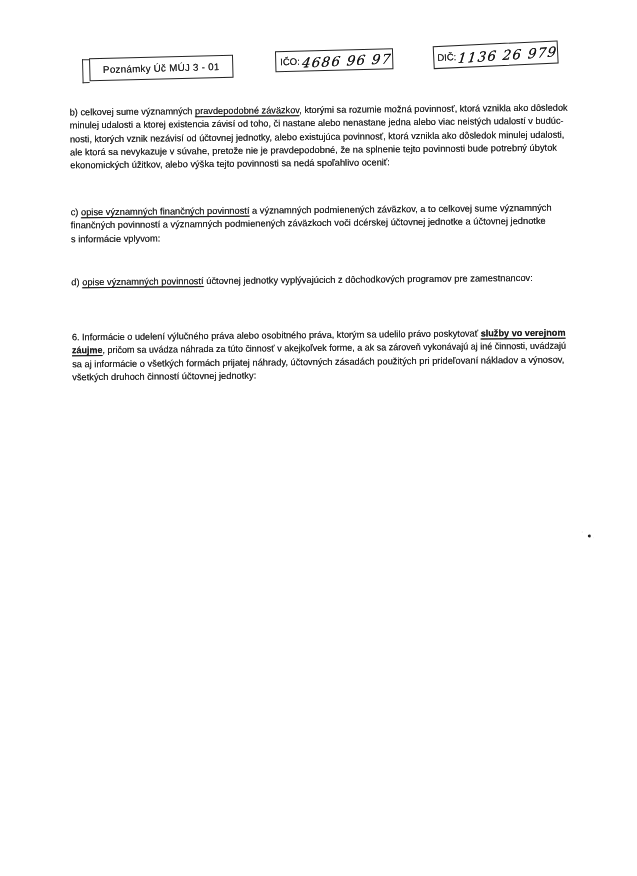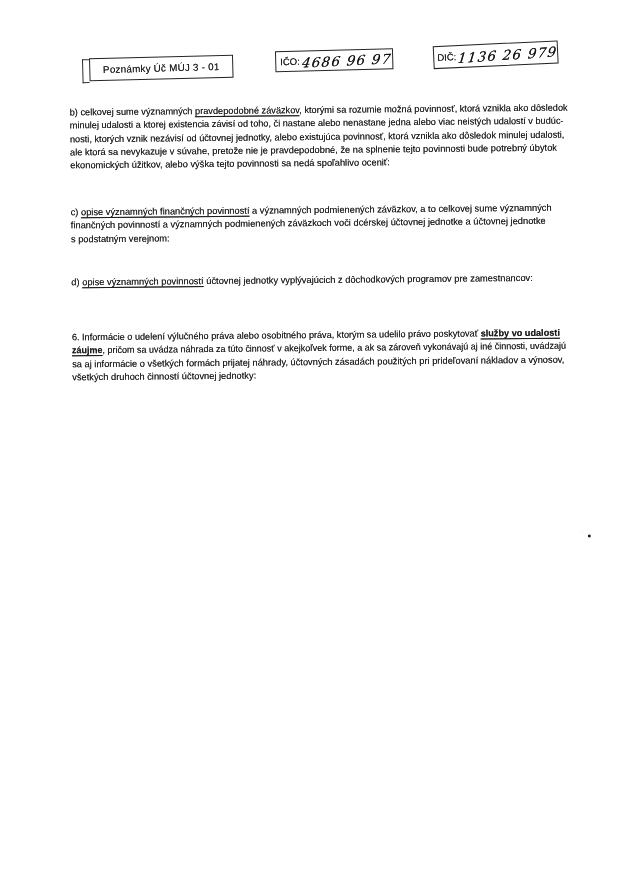--- a/index.html
+++ b/index.html
@@ -126,27 +126,27 @@
     <div class="para para-b">
         <div class="line just" style="transform: scaleX(0.98998);"><span>b) celkovej sume významných </span><span class="u">pravdepodobné záväzkov</span><span>, ktorými sa rozumie možná povinnosť, ktorá vznikla ako dôsledok</span></div>
         <div class="line just" style="transform: scaleX(0.988);"><span>minulej udalosti a ktorej existencia závisí od toho, či nastane alebo nenastane jedna alebo viac neistých udalostí v budúc-</span></div>
         <div class="line just" style="transform: scaleX(0.988);"><span>nosti, ktorých vznik nezávisí od účtovnej jednotky, alebo existujúca povinnosť, ktorá vznikla ako dôsledok minulej udalosti,</span></div>
         <div class="line just" style="transform: scaleX(1);"><span>ale ktorá sa nevykazuje v súvahe, pretože nie je pravdepodobné, že na splnenie tejto povinnosti bude potrebný úbytok</span></div>
         <div class="line"><span>ekonomických úžitkov, alebo výška tejto povinnosti sa nedá spoľahlivo oceniť:</span></div>
       </div>
     <div class="para para-c">
         <div class="line just" style="transform: scaleX(1);"><span>c) </span><span class="u">opise významných finančných povinností</span><span> a významných podmienených záväzkov, a to celkovej sume významných</span></div>
         <div class="line just" style="transform: scaleX(1);"><span>finančných povinností a významných podmienených záväzkoch voči dcérskej účtovnej jednotke a účtovnej jednotke</span></div>
-        <div class="line"><span>s podstatným verejnom:</span></div>
+        <div class="line"><span>s informácie vplyvom:</span></div>
       </div>
     <div class="para para-d">
         <div class="line"><span>d) </span><span class="u">opise významných povinností</span><span> účtovnej jednotky vyplývajúcich z dôchodkových programov pre zamestnancov:</span></div>
       </div>
     <div class="para para-6">
-        <div class="line just" style="transform: scaleX(0.984064);"><span>6. Informácie o udelení výlučného práva alebo osobitného práva, ktorým sa udelilo právo poskytovať </span><span class="u b">služby vo udalosti</span></div>
+        <div class="line just" style="transform: scaleX(0.984064);"><span>6. Informácie o udelení výlučného práva alebo osobitného práva, ktorým sa udelilo právo poskytovať </span><span class="u b">služby vo verejnom</span></div>
         <div class="line just" style="transform: scaleX(0.966732);"><span class="u b">záujme</span><span>, pričom sa uvádza náhrada za túto činnosť v akejkoľvek forme, a ak sa zároveň vykonávajú aj iné činnosti, uvádzajú</span></div>
         <div class="line just" style="transform: scaleX(1);"><span>sa aj informácie o všetkých formách prijatej náhrady, účtovných zásadách použitých pri prideľovaní nákladov a výnosov,</span></div>
         <div class="line"><span>všetkých druhoch činností účtovnej jednotky:</span></div>
       </div>
 
     <div class="speck"></div>
 
   </div>
 </div>
 

